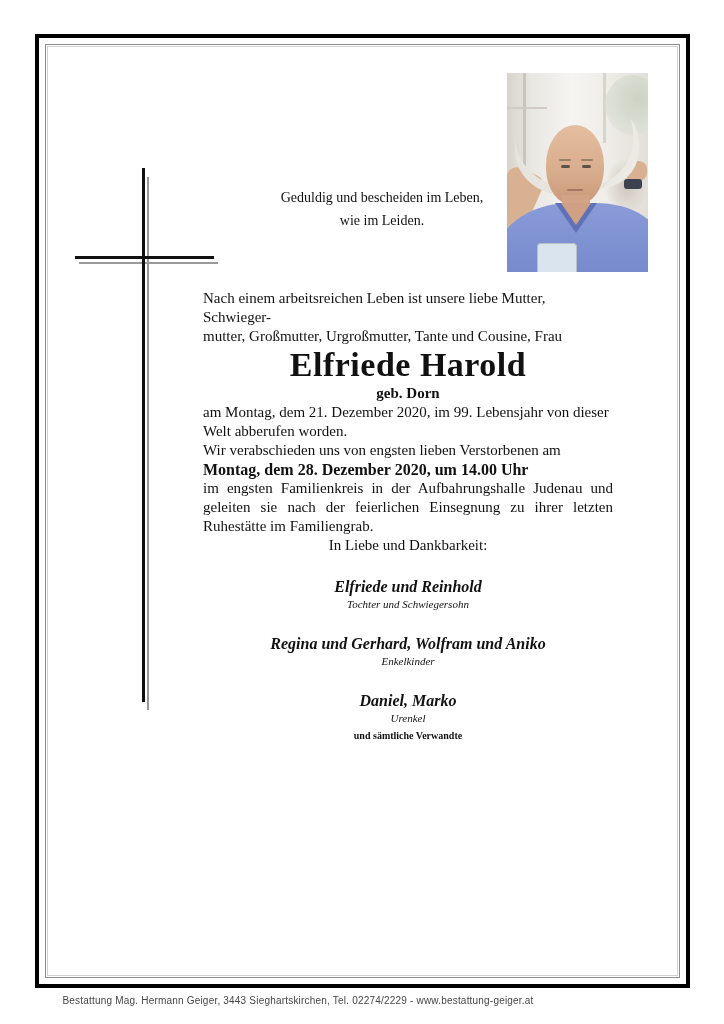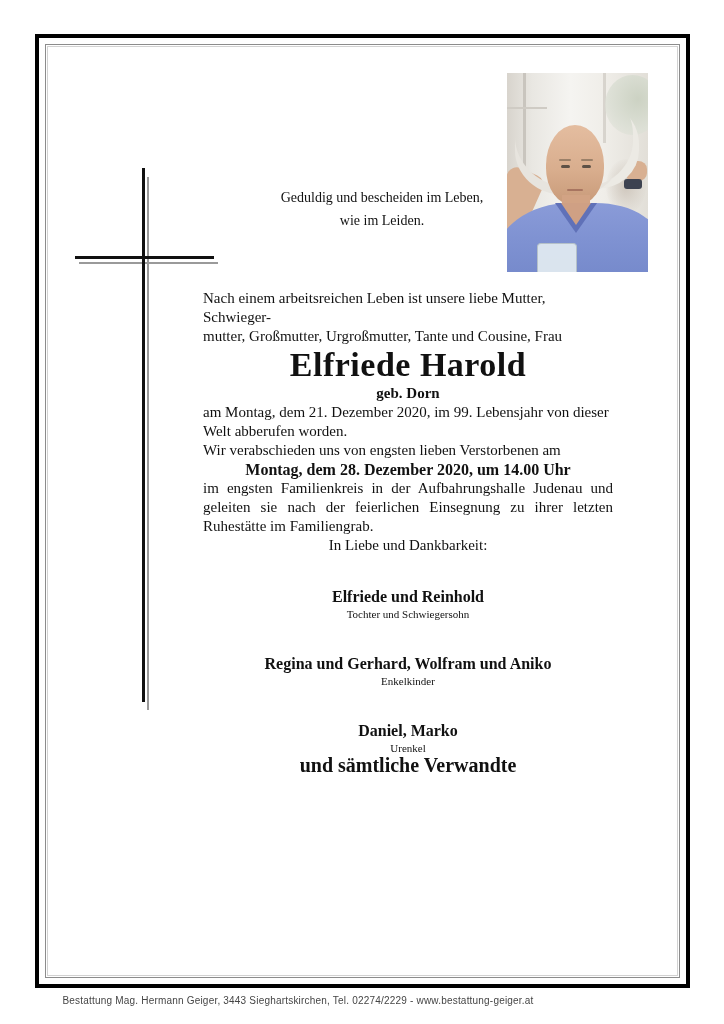--- a/index.html
+++ b/index.html
@@ -87,27 +87,27 @@
   }
   .content p{margin:0;}
   .pre{white-space:pre-line;}
   .name{
     margin-top:15px;text-align:center;
     font-size:34px;line-height:38px;font-weight:bold;letter-spacing:.5px;
   }
   .maiden{ text-align:center;font-size:15px;font-weight:bold;margin-top:3px; }
   .death-info{margin-top:25px;}
   .farewell{margin-top:17px;}
-  .ceremony-dt{margin-top:16px;text-align:center;font-weight:bold;font-size:16px;}
+  .ceremony-dt{margin-top:16px;text-align:left;font-weight:bold;font-size:16px;}
   .ceremony-details{margin-top:15px;text-align:justify;}
   .closing{margin-top:33px;text-align:center;}
-  .mourner{margin-top:32px;text-align:center;}
+  .mourner{margin-top:22px;text-align:center;font-style:italic;}
   .mourner .names{font-weight:bold;font-size:16px;line-height:19px;}
   .mourner .relation{font-size:11px;line-height:15px;margin-top:1px;}
-  .relatives{margin-top:13px;text-align:center;font-weight:bold;font-size:20px;}
+  .relatives{margin-top:13px;text-align:center;font-weight:bold;font-size:10px;}
 
   .footer{
     position:absolute;left:0;top:995px;width:596px;text-align:center;
     font-family:"Liberation Sans","DejaVu Sans",sans-serif;
     font-size:10px;color:#454545;letter-spacing:.2px;
   }
 </style>
 </head>
 <body>
 

